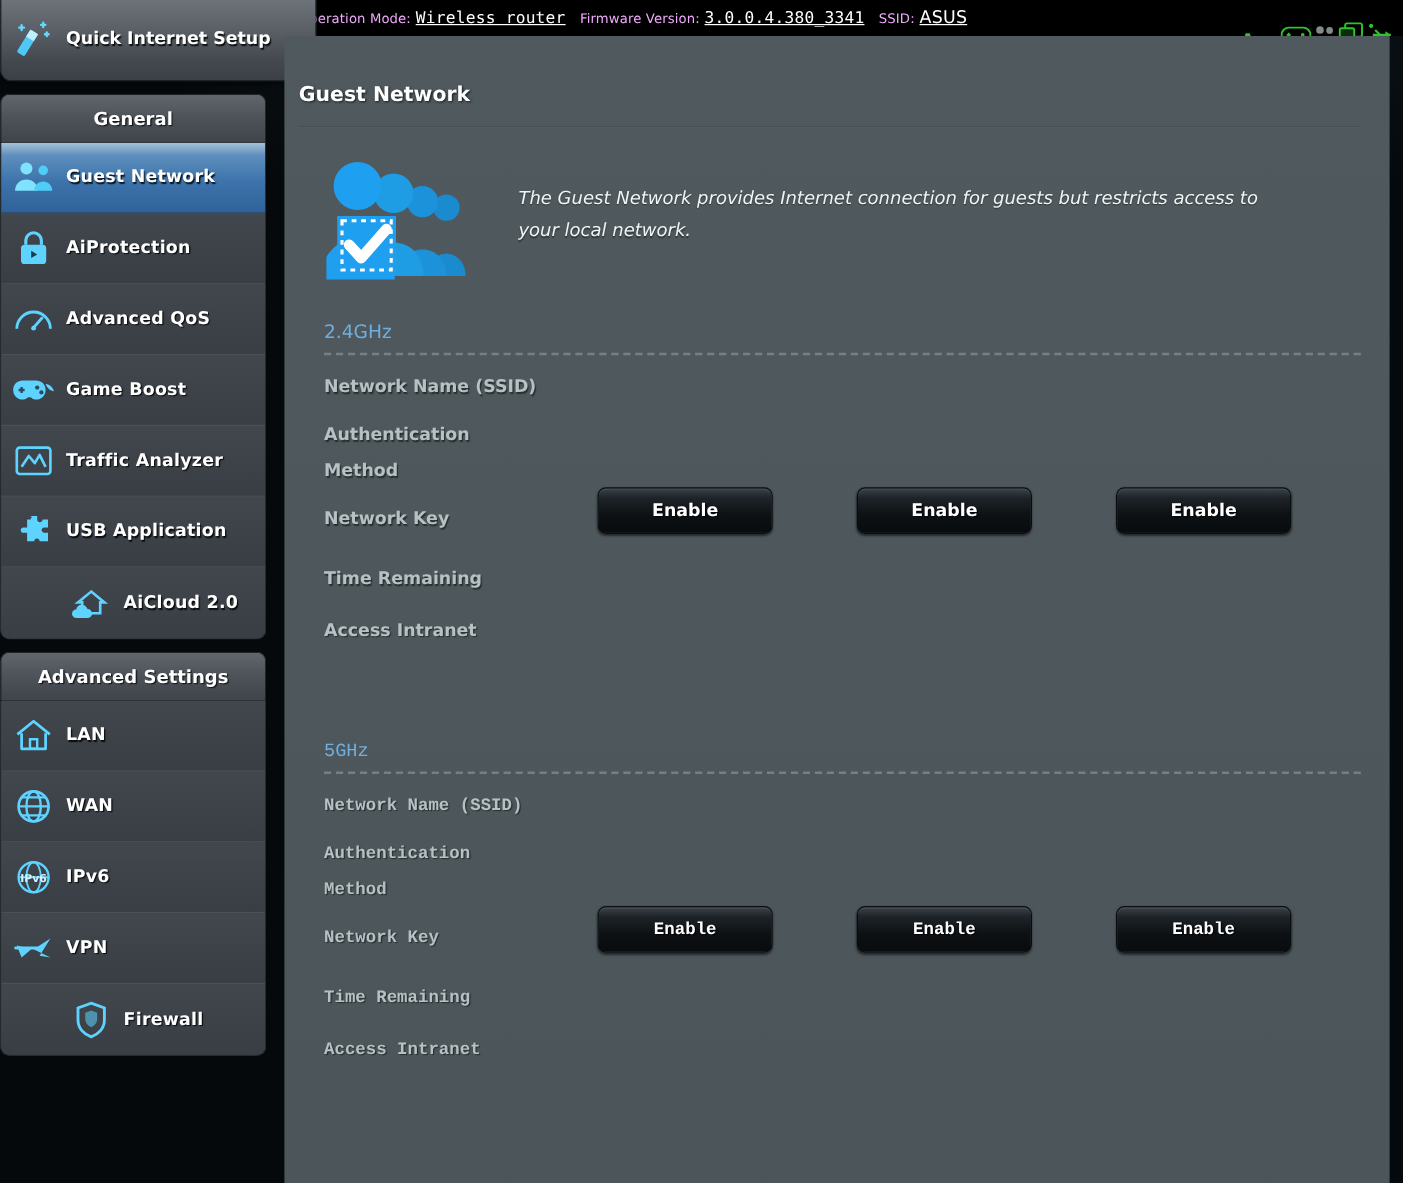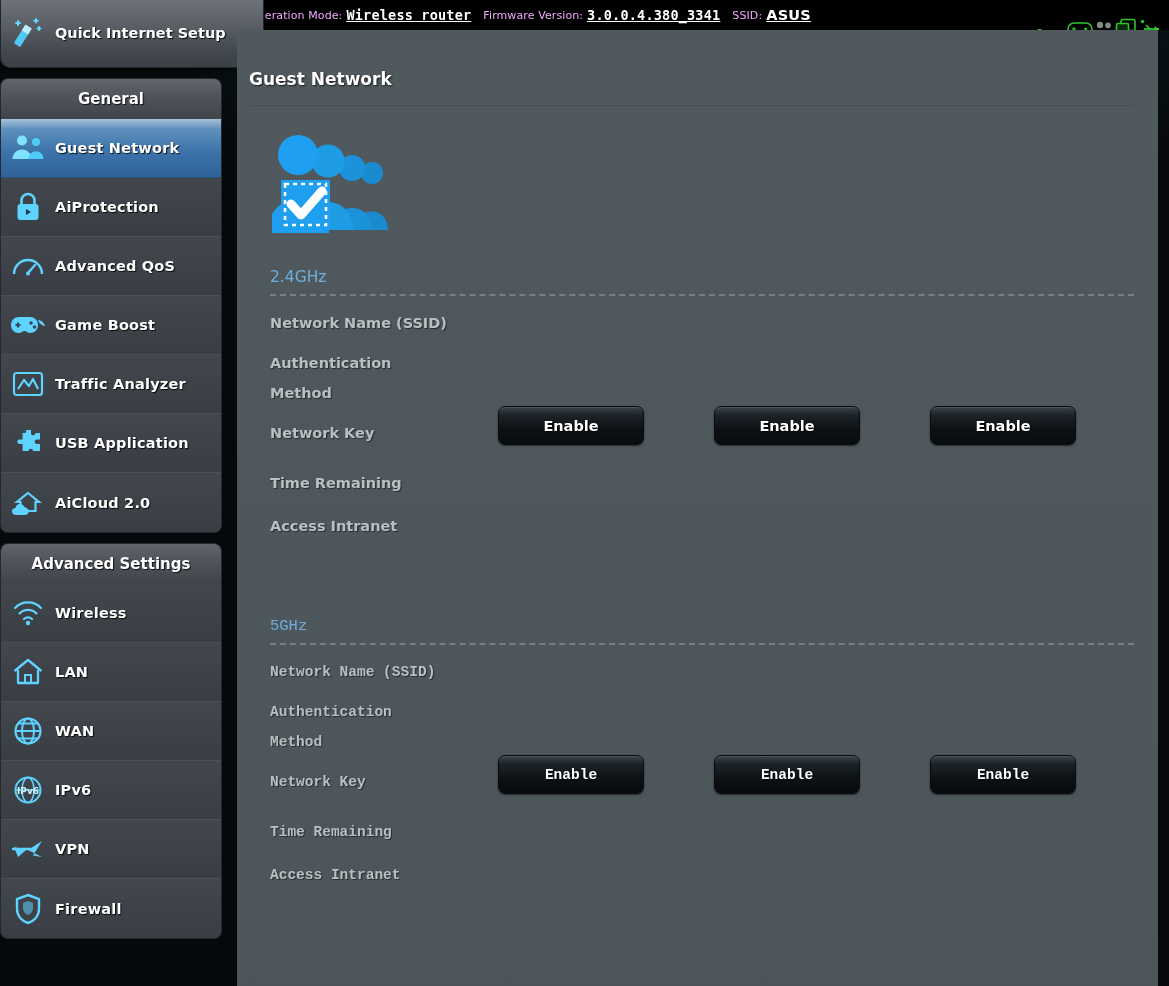--- a/index.html
+++ b/index.html
@@ -24,21 +24,21 @@
     display: flex; align-items: center;
     padding-left: 12px;
     white-space: nowrap;
     overflow: hidden;
   }
   .tb-label {
     color: #f0abfc; font-size: 11px; font-weight: 400;
     letter-spacing: .1px;
   }
   .tb-value {
-    color: #ffffff; font-size: 14.5px; font-weight: 700;
+    color: #ffffff; font-size: 14.5px; font-weight: 400;
     text-decoration: underline;
     margin: 0 12px 0 4px;
     letter-spacing: .2px;
     text-align: right;
   }
   .tb-value.mono { font-family: "DejaVu Sans Mono", "Liberation Mono", monospace; font-size: 13.5px; }
   .tb-icons {
     position: absolute; right: 8px; top: 12px; height: 30px;
     display: flex; align-items: flex-end; gap: 0;
   }
@@ -79,21 +79,21 @@
     text-shadow: 1px 1px 1px rgba(0,0,0,.8);
   }
   .menu { width: 222px; background: #3b4146; border: 1px solid #23292e; border-top: none; border-radius: 0 0 8px 8px; overflow: hidden; }
   .mi {
     position: relative;
     height: 59px;
     display: flex; align-items: center;
     border-bottom: 1px solid #4a5056;
     background: linear-gradient(to bottom, #41474d 0%, #383e44 100%);
   }
-  .mi:last-child { border-bottom: none; }
+  .mi:last-child { border-bottom: none; padding-left: 48px; }
   .mi.active {
     background: linear-gradient(to bottom, #a8c3d8 0%, #5e8fbd 18%, #3d74ab 55%, #2f6298 100%);
     border-bottom: 1px solid #27537f;
   }
   .mi .ic { width: 54px; display: flex; justify-content: center; align-items: center; }
   .mi .lbl {
     color: #ffffff; font-size: 14.5px; font-weight: 700;
     text-shadow: 1px 1px 1px rgba(0,0,0,.85);
     letter-spacing: .2px;
   }
@@ -310,33 +310,20 @@
             <path d="M5 27c-2.4 0-4-1.6-4-3.6 0-1.9 1.5-3.5 3.5-3.5.4-2.3 2.3-3.9 4.6-3.9 2.1 0 3.9 1.3 4.6 3.2 2.3.2 4 2 4 4.2 0 2-1.7 3.6-4 3.6z" fill="#5fd3ff"></path>
           </svg>
         </span>
         <span class="lbl">AiCloud 2.0</span>
       </div>
     </div>
 
     <div class="sect">Advanced Settings</div>
     <div class="menu">
 
-      <div class="mi">
-        <span class="ic">
-          <svg width="32" height="28" viewBox="0 0 32 28">
-            <g fill="none" stroke="#5fd3ff" stroke-width="2.3" stroke-linecap="round">
-              <path d="M3 9a18 18 0 0126 0"></path>
-              <path d="M7.5 14.5a12 12 0 0117 0"></path>
-              <path d="M12 20a6 6 0 018 0"></path>
-            </g>
-            <circle cx="16" cy="24" r="2.2" fill="#5fd3ff"></circle>
-          </svg>
-        </span>
-        <span class="lbl">Wireless</span>
-      </div>
 
       <div class="mi">
         <span class="ic">
           <svg width="32" height="30" viewBox="0 0 32 30">
             <path d="M2.5 14L16 3l13.5 11M6 13v13h20V13" fill="none" stroke="#5fd3ff" stroke-width="2.3" stroke-linejoin="round"></path>
             <rect x="13" y="18" width="6" height="8" fill="none" stroke="#5fd3ff" stroke-width="2"></rect>
           </svg>
         </span>
         <span class="lbl">LAN</span>
       </div>
@@ -401,20 +388,21 @@
           <path d="M60 100c0-13.5 8.8-22 20-22s20 8.5 20 22z" fill="#1c92da"></path>
           <circle cx="56" cy="31" r="16.5" fill="#1e9ce4"></circle>
           <path d="M31 100c0-17 11-28 25-28s25 11 25 28z" fill="#1e9ce4"></path>
           <circle cx="26" cy="25" r="20" fill="#1f9ff0"></circle>
           <path d="M-5 103c0-20 14-34 31-34s31 14 31 34z" fill="#1f9ff0"></path>
           <rect x="9" y="50" width="49" height="49" fill="#1f9ff0"></rect>
           <rect x="13" y="54" width="41" height="41" fill="none" stroke="#ffffff" stroke-width="2.6" stroke-dasharray="4 4"></rect>
           <path d="M19 74l10 11 21-24" fill="none" stroke="#ffffff" stroke-width="9" stroke-linecap="round" stroke-linejoin="round"></path>
         </svg>
       </div>
+      <div class="desc">The Guest Network provides Internet connection for guests but restricts access to your local network.</div>
     </div>
 
     <div class="band" style="margin-top:24px;">
       <div class="band-title">2.4GHz</div>
       <div class="band-rule"></div>
       <div class="band-grid">
         <div class="rowlbl">Network Name (SSID)</div>
         <div class="rowlbl" style="margin-top:10px">Authentication</div>
         <div class="rowlbl">Method</div>
         <div class="rowlbl" style="margin-top:10px">Network Key</div>

